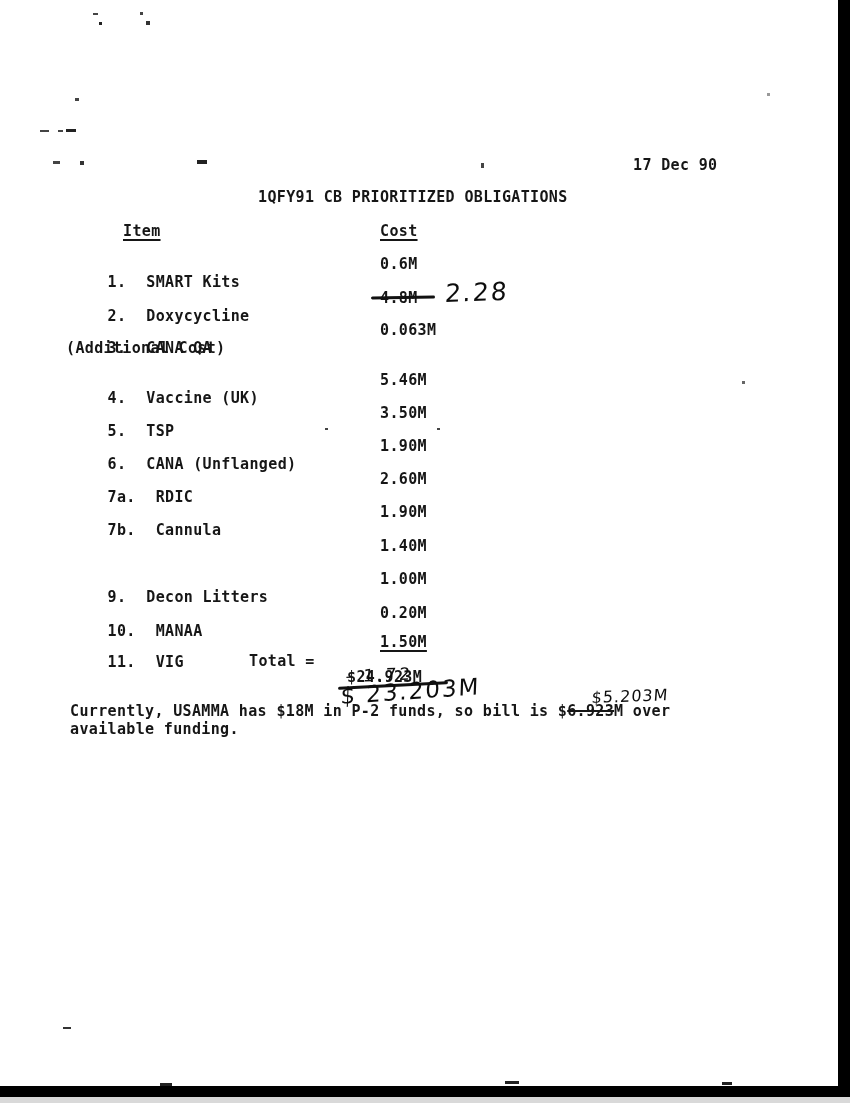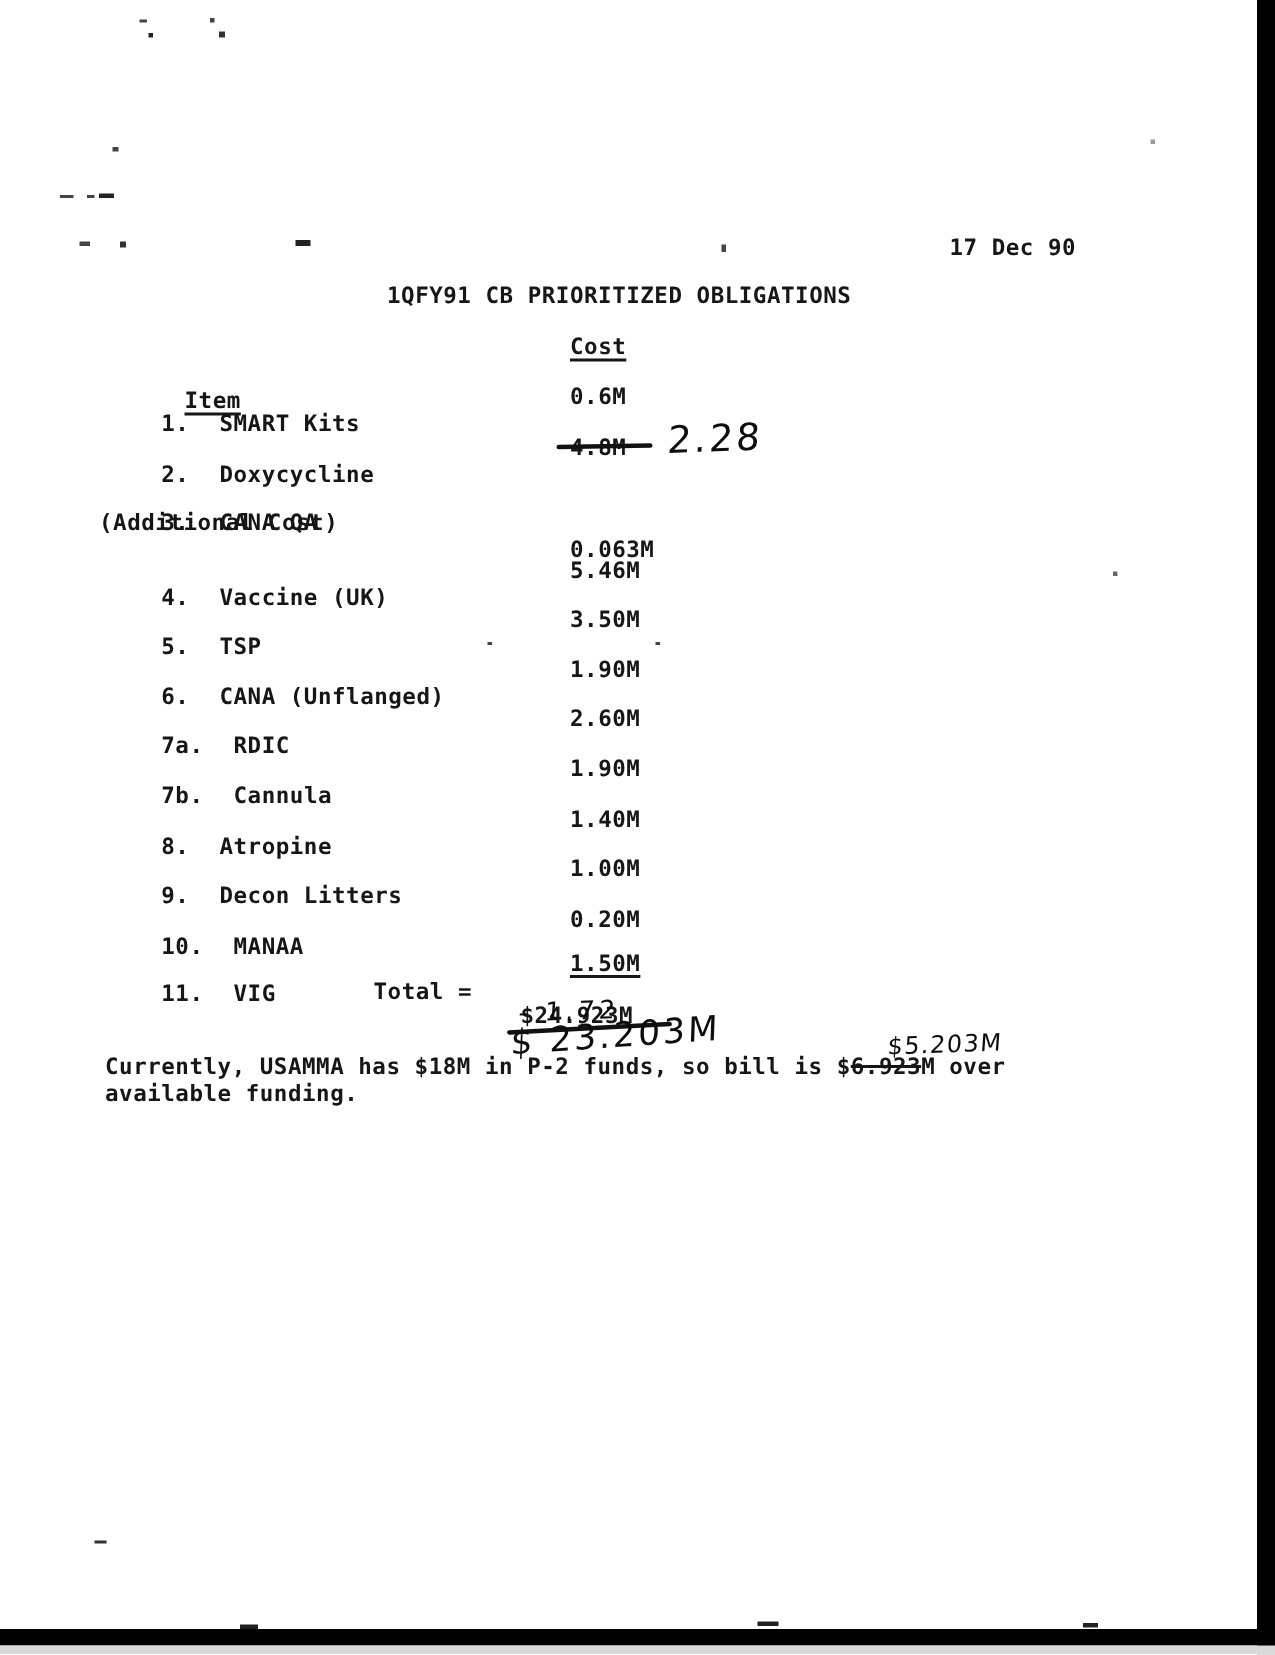--- a/index.html
+++ b/index.html
@@ -41,39 +41,39 @@
   .edge { position:absolute; background:#000; }
 </style>
 </head>
 <body>
 
 <div class="page">
 
   <div class="t" style="left:633px; top:156px;">17 Dec 90</div>
   <div class="t" style="left:258px; top:188px;text-align:right;">1QFY91 CB PRIORITIZED OBLIGATIONS</div>
 
-  <div class="t u" style="left:123px; top:222px;margin-top:36px;">Item</div>
+  <div class="t u" style="left:123px; top:222px;">Item</div>
   <div class="t u" style="left:380px; top:222px;">Cost</div>
 
   <div class="t row" style="top:255px;">
     <span class="num">1.</span><span class="label">SMART Kits</span>
   </div>
   <div class="t cost" style="top:255px;">0.6M</div>
 
   <div class="t row" style="top:289px;">
     <span class="num">2.</span><span class="label">Doxycycline</span>
   </div>
   <div class="t cost" style="top:289px;">4.8M</div>
   <div class="penline" style="left:371px; top:296px; width:64px; height:3px; transform:rotate(-1deg);"></div>
   <div class="hw" style="left:444px; top:279px; font-size:25px; letter-spacing:2px;">2.28</div>
 
   <div class="t row" style="top:321px;">
     <span class="num">3.</span><span class="label">CANA QA</span>
   </div>
-  <div class="t cost" style="top:321px;margin-top:36px;">0.063M</div>
+  <div class="t cost" style="top:321px;">0.063M</div>
   <div class="t" style="left:66px; top:339px;">(Additional Cost)</div>
 
   <div class="t row" style="top:371px;">
     <span class="num">4.</span><span class="label">Vaccine (UK)</span>
   </div>
   <div class="t cost" style="top:371px;text-align:right;">5.46M</div>
 
   <div class="t row" style="top:404px;">
     <span class="num">5.</span><span class="label">TSP</span>
   </div>
@@ -87,23 +87,20 @@
   <div class="t row" style="top:470px;">
     <span class="num">7a.</span><span class="label">RDIC</span>
   </div>
   <div class="t cost" style="top:470px;">2.60M</div>
 
   <div class="t row" style="top:503px;">
     <span class="num">7b.</span><span class="label">Cannula</span>
   </div>
   <div class="t cost" style="top:503px;">1.90M</div>
 
-  <div class="t row" style="top:537px;">
-    <span class="num">8.</span><span class="label">Atropine</span>
-  </div>
   <div class="t cost" style="top:537px;">1.40M</div>
 
   <div class="t row" style="top:570px;">
     <span class="num">9.</span><span class="label">Decon Litters</span>
   </div>
   <div class="t cost" style="top:570px;">1.00M</div>
 
   <div class="t row" style="top:604px;">
     <span class="num">10.</span><span class="label">MANAA</span>
   </div>

